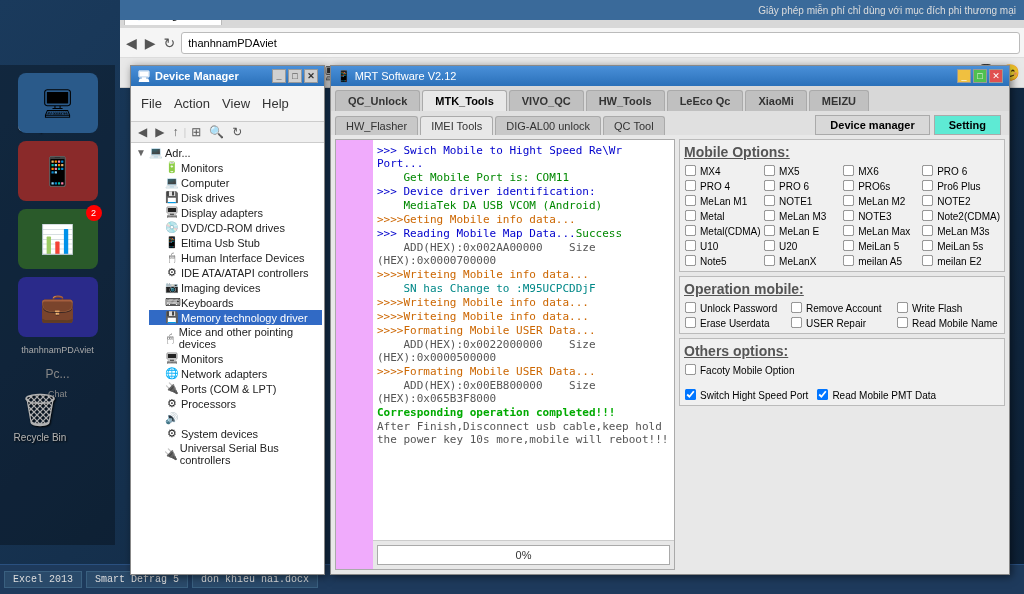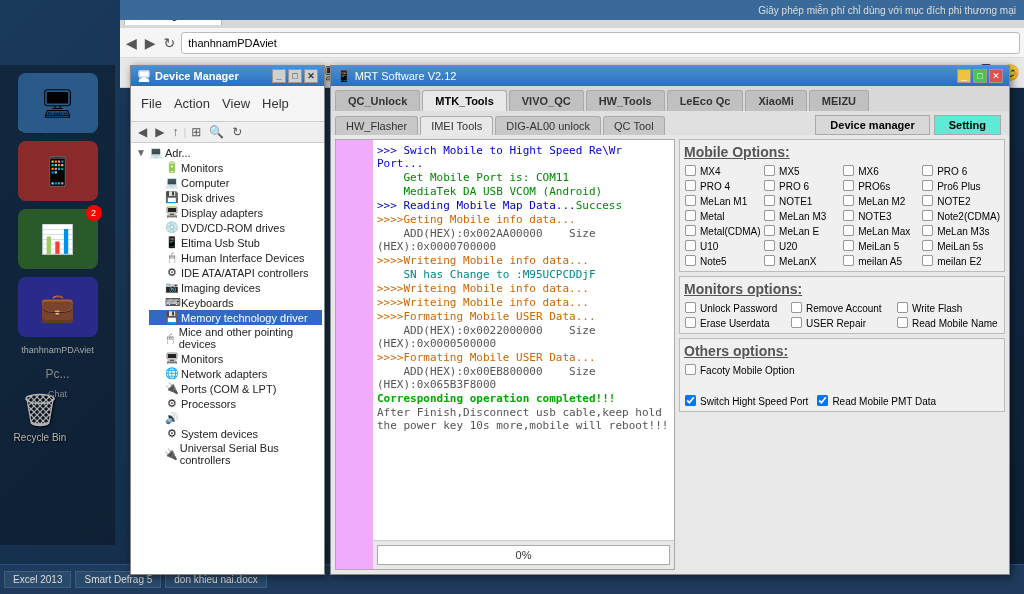--- a/index.html
+++ b/index.html
@@ -37,20 +37,21 @@
       color: #ccc;
     }
     .taskbar-item {
       padding: 2px 8px;
       background: #2a4a6a;
       border: 1px solid #3a6080;
       margin-left: 4px;
       color: #ddd;
       cursor: pointer;
       white-space: nowrap;
+      font-family: Liberation Mono, monospace;
     }
 
     
     .desktop-icon {
       position: absolute;
       display: flex;
       flex-direction: column;
       align-items: center;
       width: 60px;
       cursor: pointer;
@@ -675,23 +676,24 @@
         <button class="mrt-action-btn setting">Setting</button>
       </div>
     </div>
 
     <div class="mrt-content">
 
       <div class="mrt-log">
         <div class="mrt-log-content">
           <div class="log-line log-blue">&gt;&gt;&gt; Swich Mobile to Hight Speed Re\Wr Port...</div>
           <div class="log-line log-green">&nbsp;&nbsp;&nbsp;&nbsp;Get Mobile Port is: COM11</div>
+          <div class="log-line log-blue">&gt;&gt;&gt; Device driver identification:</div>
           <div class="log-line log-green">&nbsp;&nbsp;&nbsp;&nbsp;MediaTek DA USB VCOM (Android)</div>
+          <div class="log-line log-orange">&gt;&gt;&gt;&gt;Geting Mobile info data...</div>
           <div class="log-line log-blue">&gt;&gt;&gt; Reading Mobile Map Data...<span class="log-green">Success</span></div>
-          <div class="log-line log-orange">&gt;&gt;&gt;&gt;Geting Mobile info data...</div>
           <div class="log-line log-gray">&nbsp;&nbsp;&nbsp;&nbsp;ADD(HEX):0x002AA00000&nbsp;&nbsp;&nbsp;&nbsp;Size (HEX):0x0000700000</div>
           <div class="log-line log-orange">&gt;&gt;&gt;&gt;Writeing Mobile info data...</div>
           <div class="log-line log-teal">&nbsp;&nbsp;&nbsp;&nbsp;SN has Change to :M95UCPCDDjF</div>
           <div class="log-line log-orange">&gt;&gt;&gt;&gt;Writeing Mobile info data...</div>
           <div class="log-line log-orange">&gt;&gt;&gt;&gt;Writeing Mobile info data...</div>
           <div class="log-line log-orange">&gt;&gt;&gt;&gt;Formating Mobile USER Data...</div>
           <div class="log-line log-gray">&nbsp;&nbsp;&nbsp;&nbsp;ADD(HEX):0x0022000000&nbsp;&nbsp;&nbsp;&nbsp;Size (HEX):0x0000500000</div>
           <div class="log-line log-orange">&gt;&gt;&gt;&gt;Formating Mobile USER Data...</div>
           <div class="log-line log-gray">&nbsp;&nbsp;&nbsp;&nbsp;ADD(HEX):0x00EB800000&nbsp;&nbsp;&nbsp;&nbsp;Size (HEX):0x065B3F8000</div>
           <div class="log-line log-bold-green">Corresponding operation completed!!!</div>
@@ -819,21 +821,21 @@
                 <span>meilan A5</span>
               </label>
             <label class="option-checkbox">
                 <input type="checkbox" style="">
                 <span>meilan E2</span>
               </label>
           </div>
         </div>
 
         <div class="options-group">
-          <div class="options-group-title">Monitors options:</div>
+          <div class="options-group-title">Operation mobile:</div>
           <div style="display:grid;grid-template-columns:repeat(3,1fr);gap:2px;">
             <label class="option-checkbox">
                 <input type="checkbox" style="">
                 <span>Unlock Password</span>
               </label>
             <label class="option-checkbox">
                 <input type="checkbox" style="">
                 <span>Remove Account</span>
               </label>
             <label class="option-checkbox">
@@ -850,21 +852,21 @@
               </label>
             <label class="option-checkbox">
                 <input type="checkbox" style="">
                 <span>Read Mobile Name</span>
               </label>
           </div>
         </div>
 
         <div class="options-group">
           <div class="options-group-title">Others options:</div>
-          <div style="display:flex;flex-direction:column;gap:18px;">
+          <div style="display:flex;flex-direction:column;gap:12px;">
             <label class="option-checkbox">
                 <input type="checkbox" style="">
                 <span>Facoty Mobile Option</span>
               </label>
             <div style="display:flex;gap:8px;">
               <label class="option-checkbox">
                   <input type="checkbox" checked="" style="">
                   <span>Switch Hight Speed Port</span>
                 </label>
               <label class="option-checkbox">

